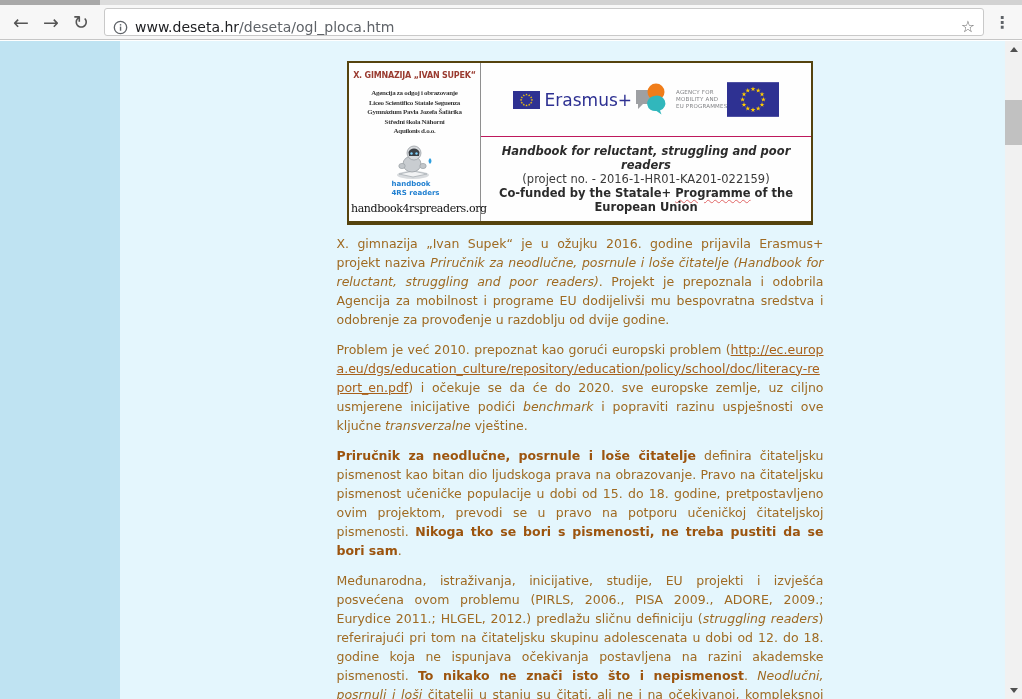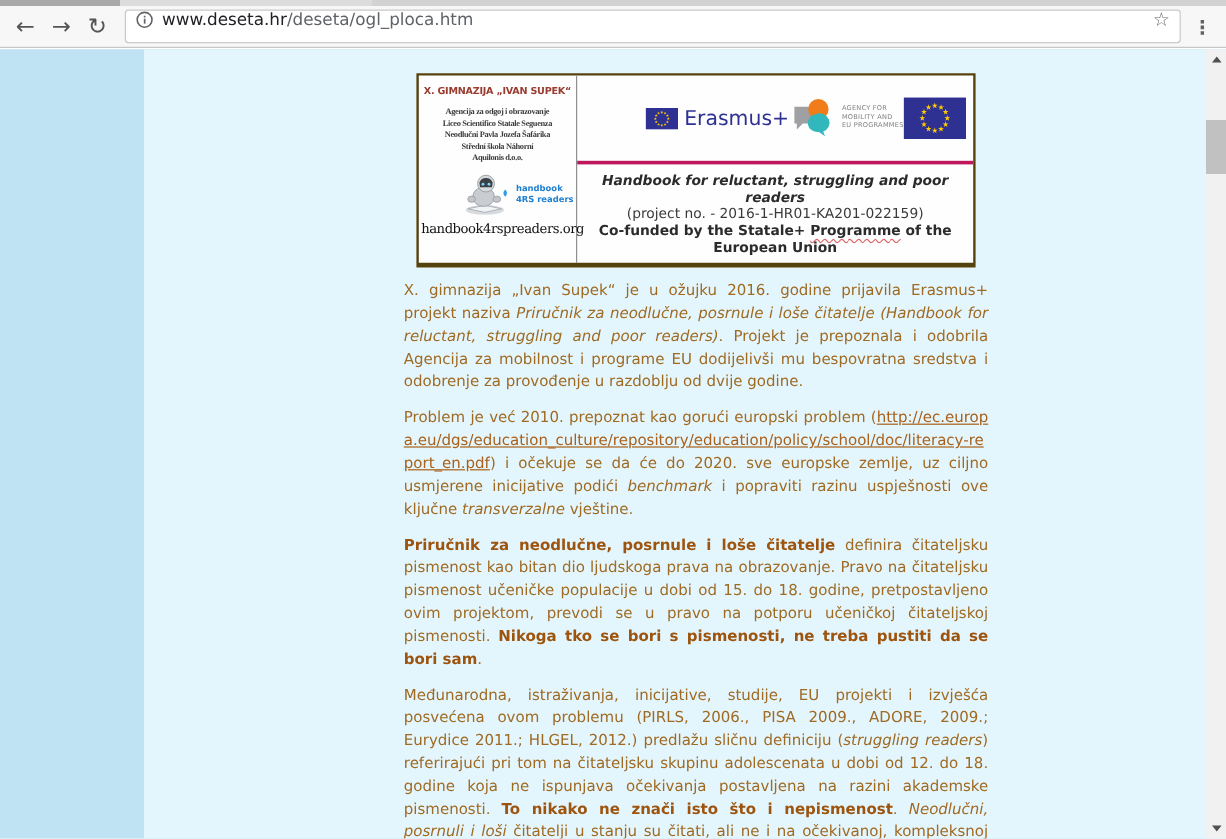--- a/index.html
+++ b/index.html
@@ -12,46 +12,46 @@
   body{font-family:"DejaVu Sans","Liberation Sans",sans-serif;position:relative;background:#fff}
 
   
   .tabstrip{position:absolute;top:0;left:0;width:1022px;height:5px;
     background:linear-gradient(to right,#a9a9a9 0 100px,#dcdcdc 100px 310px,#d2d2d2 310px);}
   .toolbar{position:absolute;top:5px;left:0;width:1022px;height:35px;background:#f7f7f7;
     border-bottom:1px solid #c6c6c6;display:flex;align-items:center;padding:0 8px;}
   .nav-btn{width:26px;height:26px;display:flex;align-items:center;justify-content:center;
     font-size:19px;color:#555;margin-right:4px;cursor:pointer;border-radius:50%;}
   .addr{flex:1;height:28px;background:#fff;border:1px solid #c9c9c9;border-radius:3px;
-    display:flex;align-items:flex-start;padding:0 8px;margin:0 6px;}
+    display:flex;align-items:flex-end;padding:0 8px;margin:0 6px;}
   .addr .url{font-size:14px;margin-left:7px;white-space:nowrap;overflow:hidden;}
   .url-host{color:#202124}
   .url-path{color:#5f6368}
   .addr-star{margin-left:auto;font-size:16px;color:#6b6b6b;cursor:pointer;line-height:1;}
   .menu-dots{width:24px;height:24px;display:flex;align-items:center;justify-content:center;
     font-size:16px;font-weight:bold;color:#5f6368;cursor:pointer;}
 
   
   .page{position:absolute;top:41px;left:0;width:1022px;height:658px;background:var(--margin-blue);overflow:hidden;}
   .content{position:absolute;left:120px;top:0;width:920px;height:658px;background:var(--content-blue);
     overflow:hidden;padding-top:20px;}
 
   
   .header-box{width:466px;margin:0 auto;background:#fefefe;border:2px solid var(--box-border);
     border-bottom-width:4px;display:flex;}
   .left-cell{width:132px;border-right:1px solid #8f8f8f;padding:8px 2px 6px;text-align:center;}
   .school-title{font-size:8px;font-weight:bold;color:#9a3b30;margin-bottom:9px;white-space:nowrap;letter-spacing:-.2px;}
   .partners{font-size:7px;font-weight:bold;color:#3c3c3c;letter-spacing:-.3px;font-family:Liberation Serif, serif;}
   .partners div{white-space:nowrap;line-height:9.5px;}
-  .robot-row{display:flex;align-items:center;justify-content:flex-end;margin:7px 0 4px;}
+  .robot-row{display:flex;align-items:center;justify-content:flex-end;margin:7px 0 4px;flex-direction:column;}
   .logo-lines{font-size:7px;font-weight:bold;color:#1f7fd0;text-align:left;margin-left:2px;line-height:9px;}
   .website{font-family:"DejaVu Serif","Liberation Serif",serif;font-size:11px;color:#111;white-space:nowrap;letter-spacing:-.4px;}
   .right-cell{flex:1;display:flex;flex-direction:column;}
-  .logos-row{display:flex;align-items:center;justify-content:flex-end;
-    border-bottom:3px solid #be185d;height:74px;padding:0 6px;}
+  .logos-row{display:flex;align-items:center;justify-content:center;
+    border-bottom:1px solid #be185d;height:74px;padding:0 6px;}
   .erasmus{display:flex;align-items:center;}
   .erasmus-label{font-size:17px;color:var(--eu-blue);margin-left:5px;font-weight:500;}
   .ampeu{display:flex;align-items:center;}
   .ampeu-text{font-size:5.5px;color:#808285;line-height:7px;margin-left:4px;letter-spacing:.2px;}
   .handbook-cell{flex:1;display:flex;flex-direction:column;justify-content:center;text-align:center;
     padding:6px 14px;row-gap:0;color:#2b2b2b;}
   .hb-title{font-size:11.5px;font-weight:bold;font-style:italic;}
   .hb-project{font-size:11.5px;color:#3a3a3a;}
   .hb-cofund{font-size:11.5px;font-weight:bold;}
   .squiggle{text-decoration:underline wavy #e06666;text-decoration-thickness:1px;text-underline-offset:2px;}
@@ -103,21 +103,21 @@
 
 <div class="page">
   <div class="content">
 
     <div class="header-box">
       <div class="left-cell">
         <div class="school-title">X. GIMNAZIJA „IVAN SUPEK“</div>
         <div class="partners">
             <div>Agencija za odgoj i obrazovanje</div>
             <div>Liceo Scientifico Statale Seguenza</div>
-            <div>Neodlučni Pavla Jozefa Šafárika</div>
+            <div>Gymnázium Pavla Jozefa Šafárika</div>
             <div>Střední škola Náhorní</div>
             <div>Aquilonis d.o.o.</div>
           </div>
         <div class="robot-row">
           <svg width="44" height="36" viewBox="0 0 44 36">
             <ellipse cx="20" cy="31" rx="16" ry="4" fill="#d8dbde"></ellipse>
             <path d="M6 30 L20 27 L34 30 L20 33 Z" fill="#f2f3f4" stroke="#aab0b5" stroke-width="0.8"></path>
             <ellipse cx="19" cy="20" rx="9" ry="8" fill="#c9cdd1" stroke="#9aa0a5" stroke-width="0.8"></ellipse>
             <circle cx="21" cy="9" r="7" fill="#d7dadd" stroke="#9aa0a5" stroke-width="0.8"></circle>
             <path d="M15.5 8 A6 6 0 0 1 26.5 8 L26 12 L16 12 Z" fill="#3a3f44"></path>

